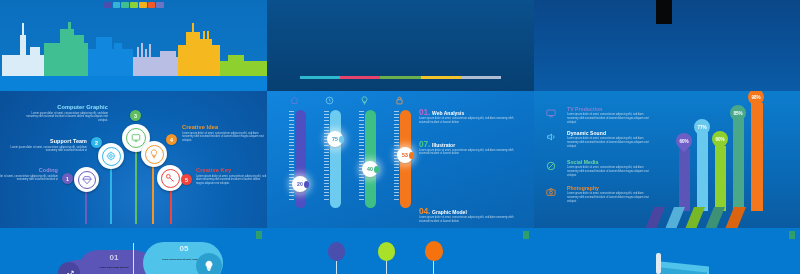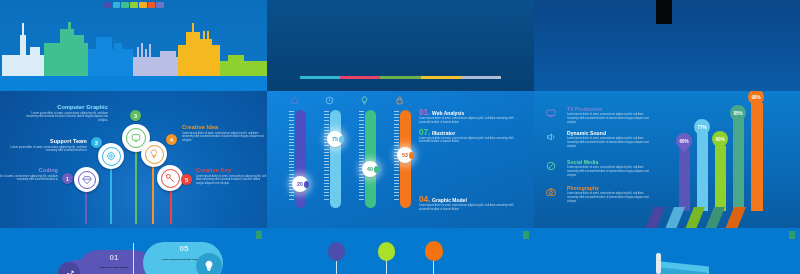--- a/index.html
+++ b/index.html
@@ -421,21 +421,21 @@
         <i></i>
         <i></i>
     </div>
     <div class="slidertrack" style="left:133px;top:19px;height:98px;background:#f5771b;"></div>
     <div class="knob" style="left:130px;top:56px;color:#e2560c;">
       <span>53</span>
       <i class="knobdot" style="background:#f5771b;"></i>
     </div>
 
     <div style="position:absolute;left:152px;top:16px;width:104px;">
-      <div style="margin-bottom:2px;">
+      <div style="margin-bottom:14px;">
         <div style="display:flex;align-items:baseline;gap:2px;">
           <span class="listnum" style="color:#b06cc8;">01.</span>
           <span class="listttl">Web Analysis</span>
         </div>
         <div class="lorem">Lorem ipsum dolor sit amet, consectetuer adipiscing elit, sed diam nonummy nibh euismod tincidunt ut laoreet dolore</div>
       </div>
       <div style="margin-bottom:2px;">
         <div style="display:flex;align-items:baseline;gap:2px;">
           <span class="listnum" style="color:#47c98f;">07.</span>
           <span class="listttl">Illustrator</span>

